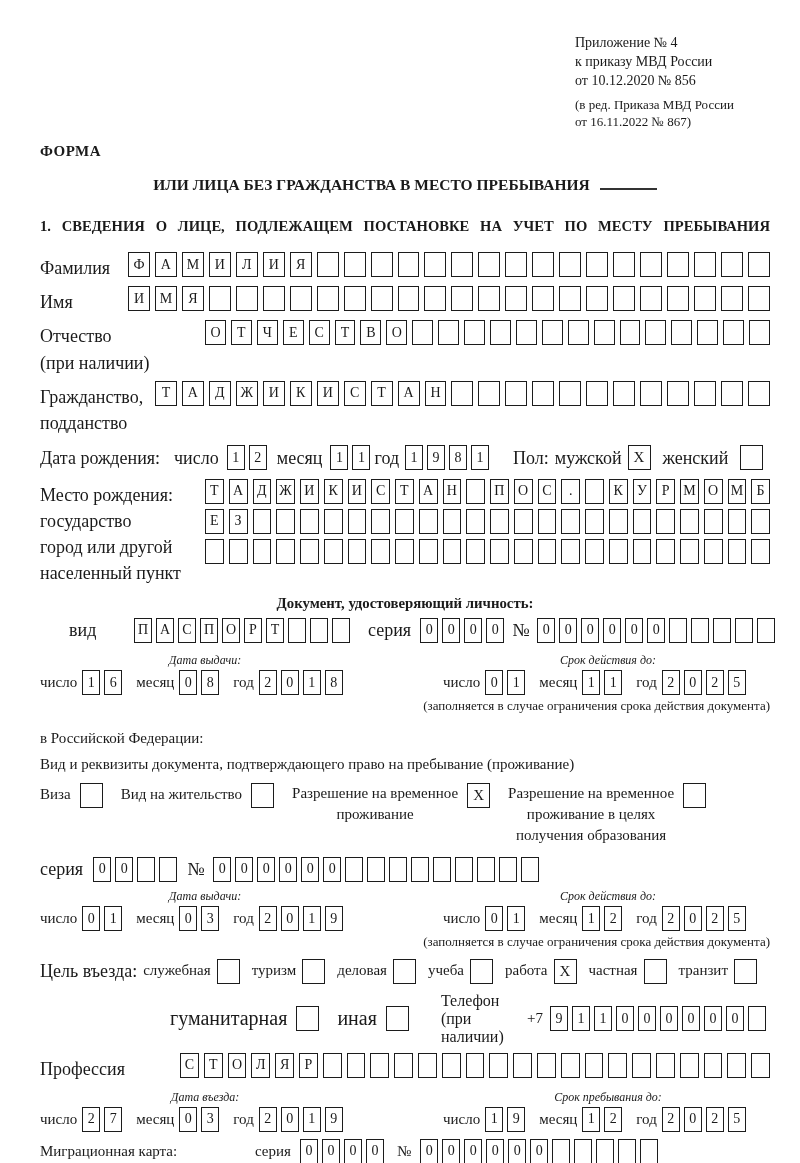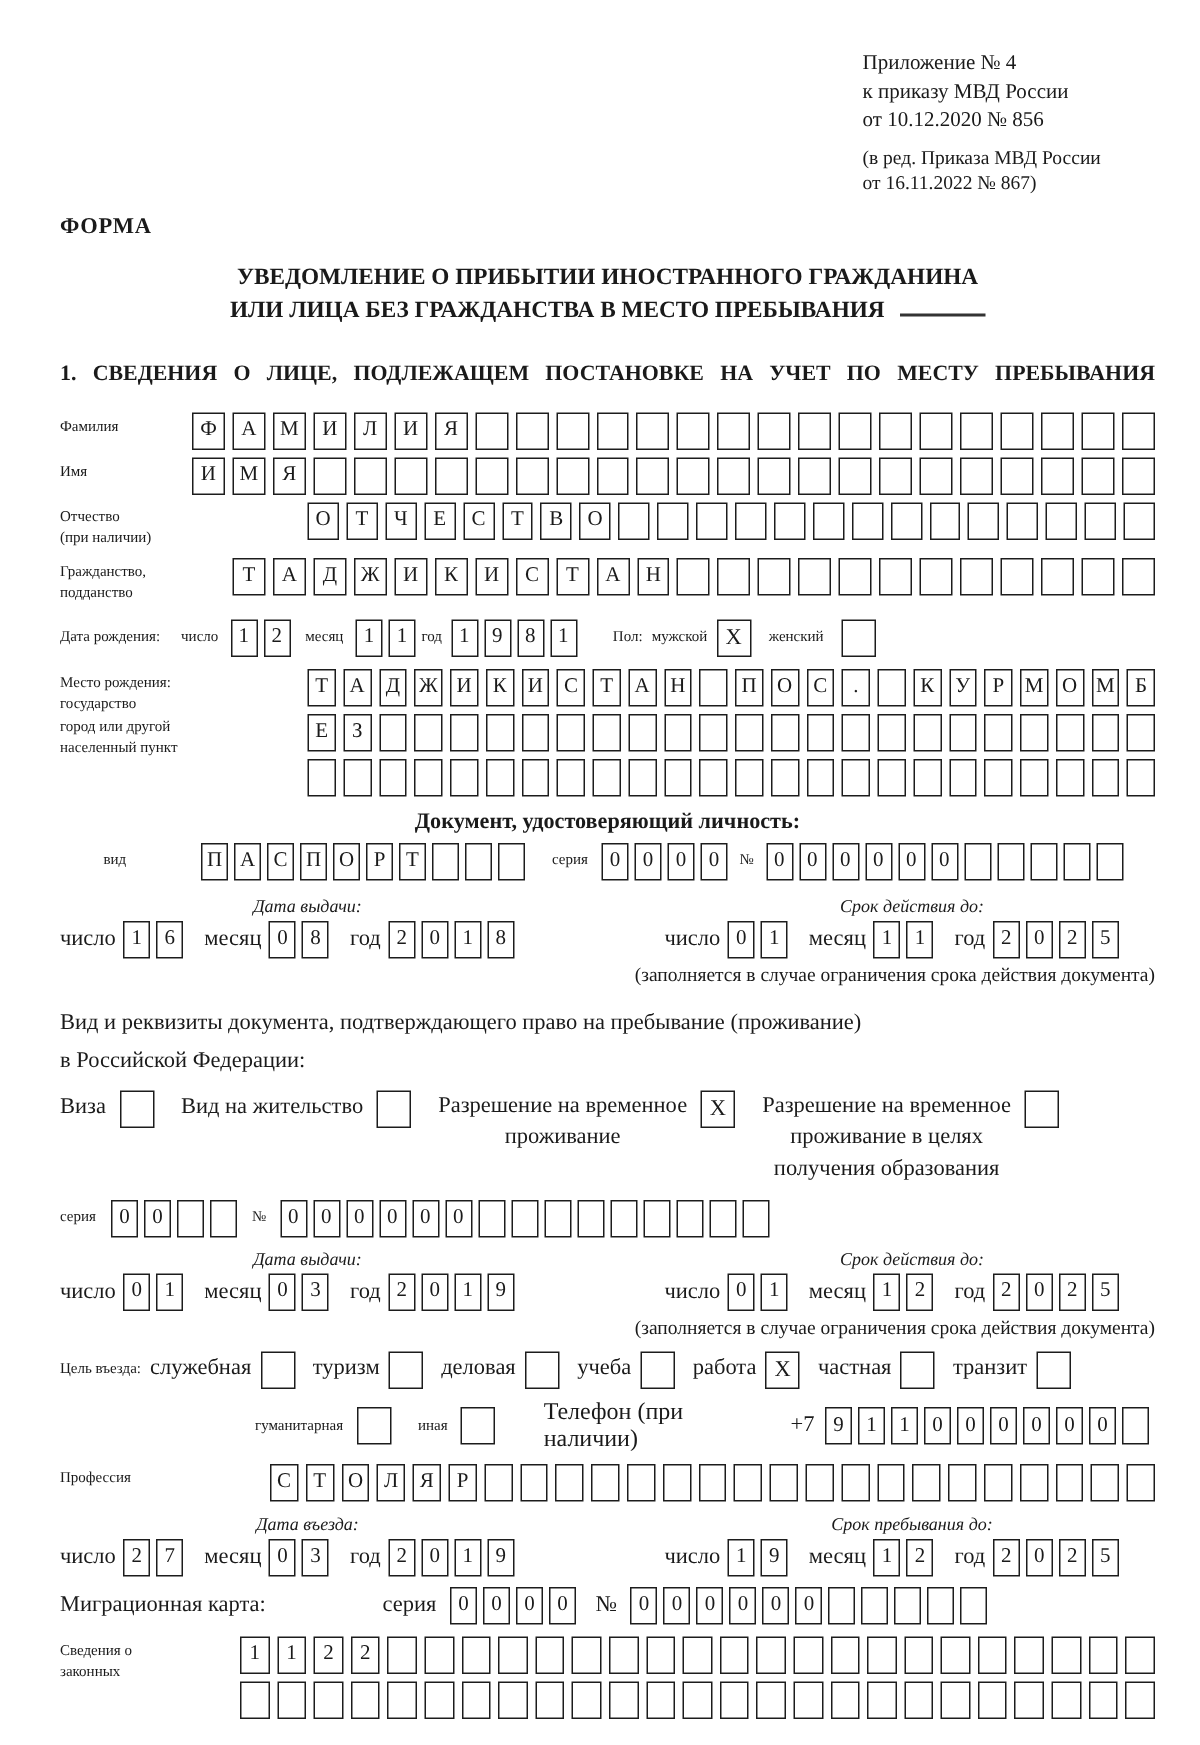--- a/index.html
+++ b/index.html
@@ -13,21 +13,21 @@
   .forma { text-align: left; font-weight: bold; font-size: 15px; margin-top: 12px; letter-spacing: .5px; }
 
   
   .title { text-align: center; font-weight: bold; font-size: 15.5px; line-height: 1.45; margin-top: 14px; }
   .blank-line { display: inline-block; width: 57px; border-bottom: 2px solid #333; margin-left: 10px; vertical-align: baseline; }
 
   .sec-heading { margin-top: 22px; font-weight: bold; font-size: 14.6px; text-align: justify; text-align-last: justify; }
 
   
   .row { display: flex; align-items: flex-start; margin-top: 5px; }
-  .lbl { font-size: 10px; line-height: 1.45; flex-shrink: 0; padding-top: 3px; }
+  .lbl { font-size: 18px; line-height: 1.45; flex-shrink: 0; padding-top: 3px; }
   .w88  { width: 88px; }
   .w115 { width: 115px; }
   .w165 { width: 165px; }
 
   
   .cells { display: flex; }
   .cell { display: inline-flex; align-items: center; justify-content: center;
           width: 18px; height: 25px; border: 1.6px solid #1c1c1c; margin-right: 4px;
           font-size: 14px; background: #fff; flex-shrink: 0; }
   .cells.stretch { flex: 1; gap: 5px; }
@@ -51,21 +51,21 @@
   .intro { font-size: 15px; line-height: 1.7; margin-top: 12px; }
 
   
   .opts { display: flex; align-items: flex-start; margin-top: 6px; }
   .opt { display: flex; align-items: flex-start; margin-right: 14px; }
   .opt .olbl { font-size: 15px; margin-right: 9px; padding-top: 3px; }
   .opt .olbl-lines { font-size: 15px; text-align: center; margin-right: 9px; line-height: 1.4; }
   .purpose .opt { margin-right: 8px; }
   .purpose .opt .olbl { margin-right: 6px; }
   .p2 { margin-left: 130px; margin-top: 7px; display: flex; align-items: center; }
-  .p2 .olbl { font-size: 10px; margin-right: 9px; }
+  .p2 .olbl { font-size: 20px; margin-right: 9px; }
   .phone { display: flex; align-items: center; margin-left: 28px; }
   .phone .plabel { font-size: 16px; margin-right: 14px; }
   .phone .pfx { font-size: 15px; margin-right: 7px; }
 
   
   .migr { display: flex; align-items: center; margin-top: 7px; }
   .migr .mlbl { font-size: 15px; width: 215px; }
   .migr .slbl { font-size: 15px; margin-right: 9px; }
   .migr .cells { margin-right: 9px; }
 </style>
@@ -80,21 +80,20 @@
     <div>от 10.12.2020 № 856</div>
     <div class="amend">
       <div>(в ред. Приказа МВД России</div>
       <div>от 16.11.2022 № 867)</div>
     </div>
   </div>
 
   <div class="forma">ФОРМА</div>
 
   <div class="title">
-    <div>УВЕДОМЛЕНИЕ О ПРИБЫТИИ ИНОСТРАННОГО ГРАЖДАНИНА</div>
     <div><span>ИЛИ ЛИЦА БЕЗ ГРАЖДАНСТВА В МЕСТО ПРЕБЫВАНИЯ</span><span class="blank-line"></span></div>
   </div>
 
   <div class="sec-heading">1. СВЕДЕНИЯ О ЛИЦЕ, ПОДЛЕЖАЩЕМ ПОСТАНОВКЕ НА УЧЕТ ПО МЕСТУ ПРЕБЫВАНИЯ</div>
 
   <div class="row" style="margin-top:17px;">
     <div class="lbl w88">Фамилия</div>
     <div class="cells stretch">
         <span class="cell">Ф</span>
         <span class="cell">А</span>
@@ -416,22 +415,22 @@
             <span class="cell">0</span>
             <span class="cell">2</span>
             <span class="cell">5</span>
           </span>
       </div>
     </div>
   </div>
   <div class="date-note">(заполняется в случае ограничения срока действия документа)</div>
 
   <div class="intro">
+    <div>в Российской Федерации:</div>
     <div>Вид и реквизиты документа, подтверждающего право на пребывание (проживание)</div>
-    <div>в Российской Федерации:</div>
   </div>
 
   <div class="opts">
     <div class="opt">
       <span class="olbl">Виза</span>
       <span class="cells cb">
           <span class="cell"></span>
         </span>
     </div>
     <div class="opt">

